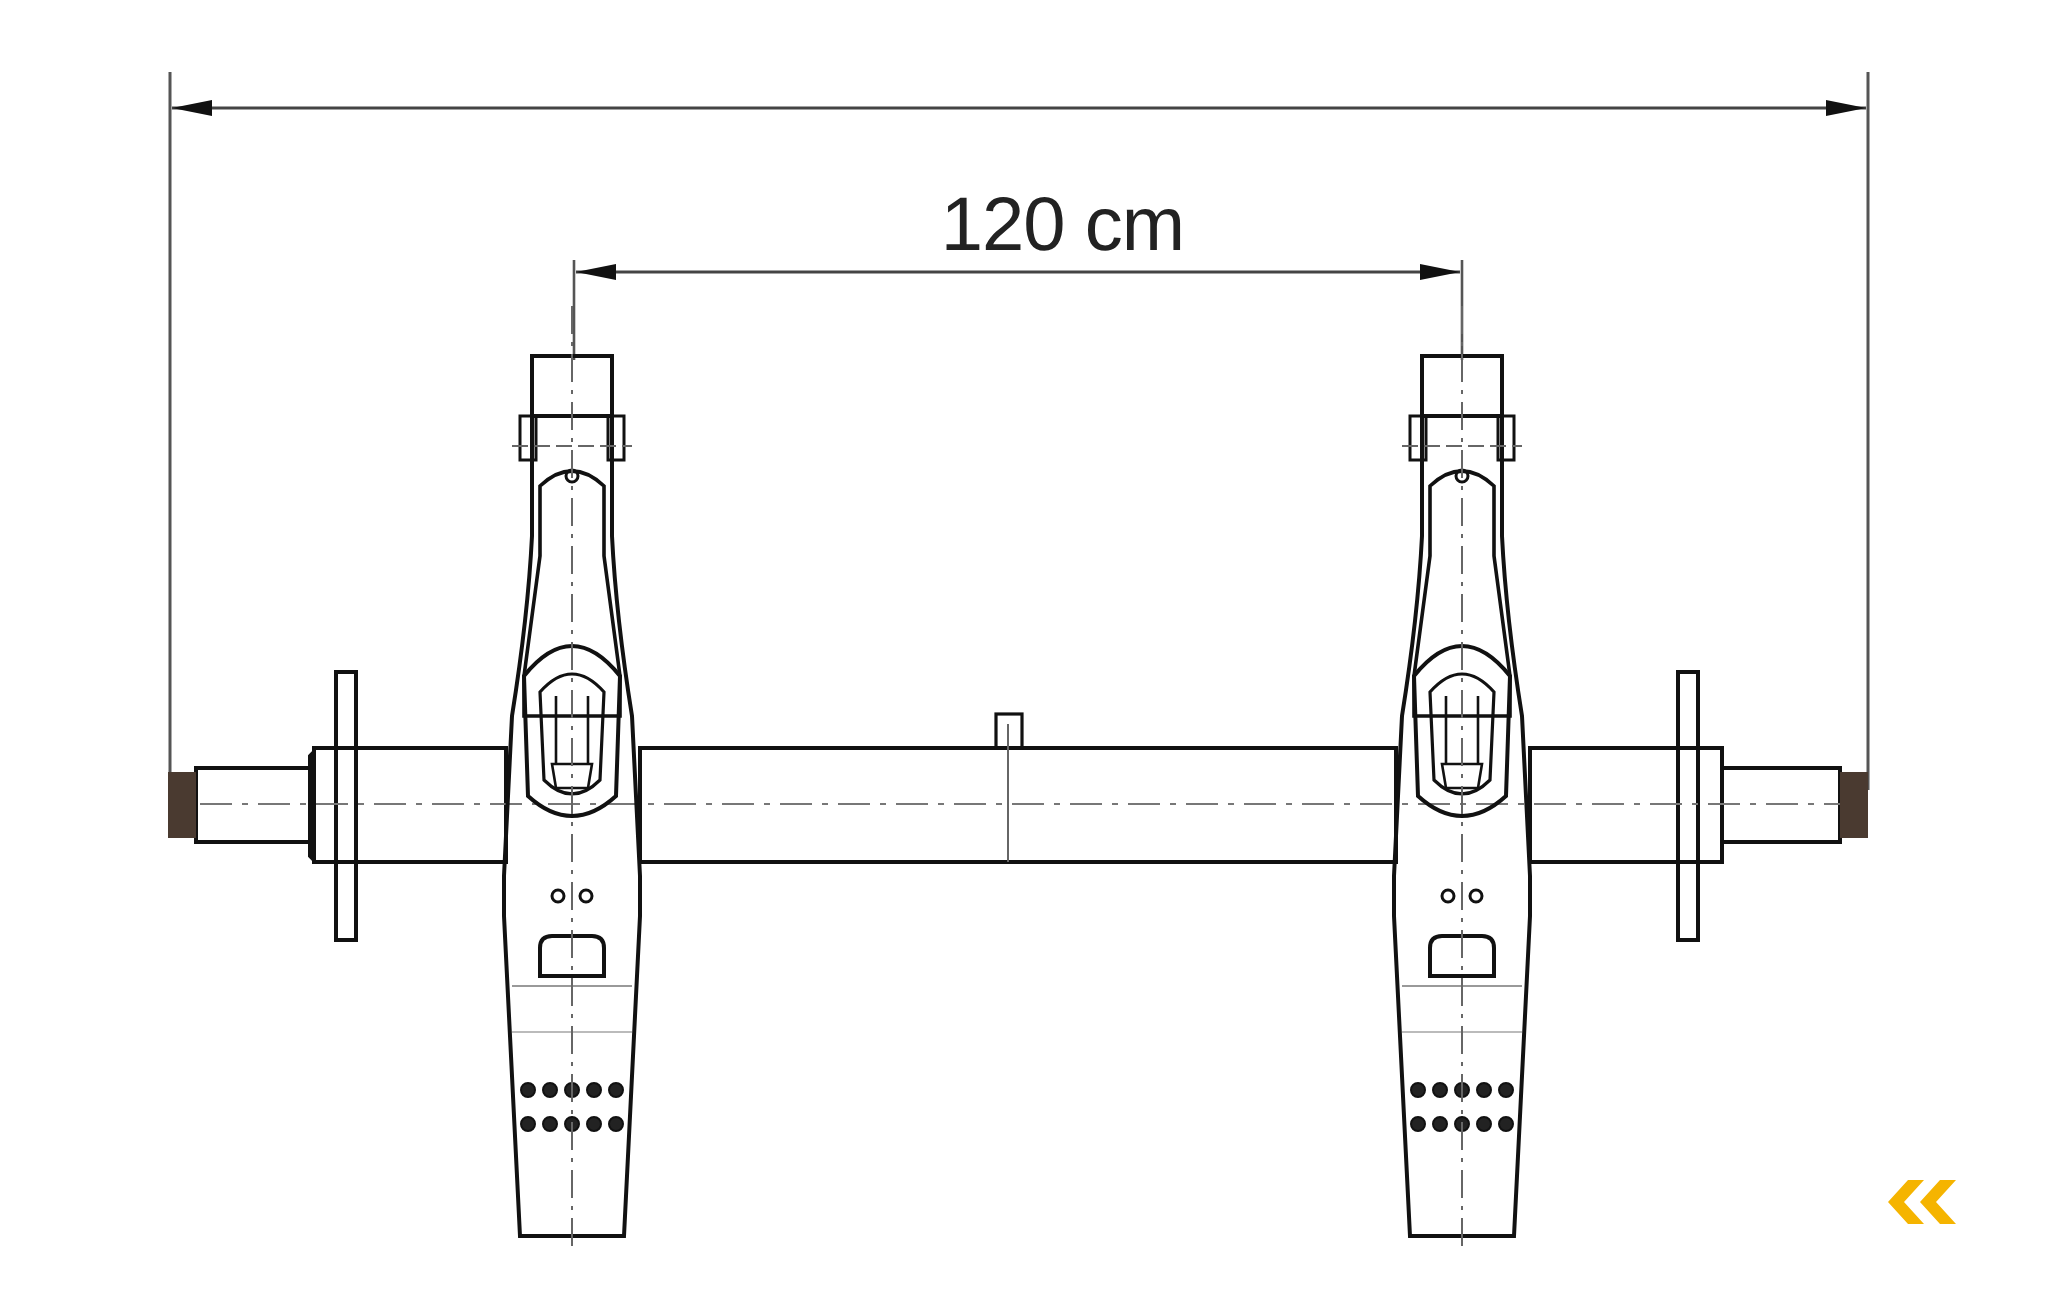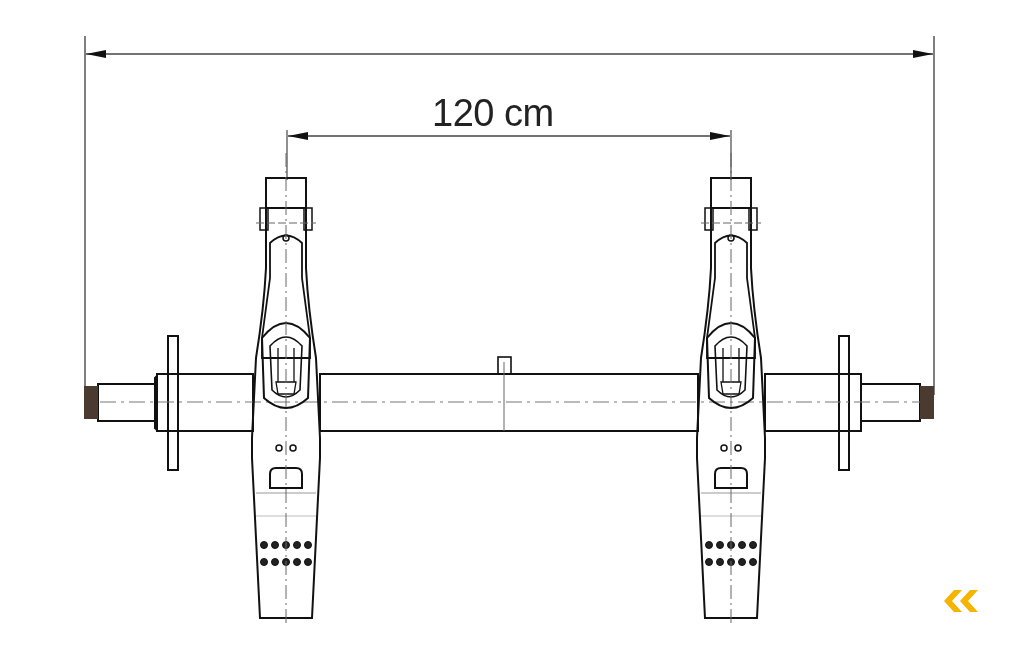--- a/index.html
+++ b/index.html
@@ -1,18 +1,18 @@
 <!DOCTYPE html>
 <html><head>
 <meta charset="utf-8">
 <style>
   html, body { margin: 0; padding: 0; background: #ffffff; }
   body { width: 1024px; height: 650px; position: relative; overflow: hidden; font-family: "Liberation Sans", sans-serif; }
   #drawing { position: absolute; left: 0; top: 0; width: 1024px; height: 650px; }
-  .dim-label { position: absolute; left: 432px; top: 92px; width: 160px; text-align: left; font-family: "Liberation Sans", sans-serif; font-size: 38px; color: #222; letter-spacing: -0.5px; }
+  .dim-label { position: absolute; left: 432px; top: 92px; width: 160px; text-align: right; font-family: "Liberation Sans", sans-serif; font-size: 38px; color: #222; letter-spacing: -0.5px; }
   .logo { position: absolute; left: 940px; top: 588px; width: 46px; height: 26px; }
 </style>
 </head>
 <body>
 
 <svg id="drawing" viewBox="0 0 1024 650" xmlns="http://www.w3.org/2000/svg">
   <defs>
     <marker id="arrL" markerWidth="20" markerHeight="10" refX="0" refY="5" orient="auto" markerUnits="userSpaceOnUse">
       <path d="M0,5 L20,1 L20,9 Z" fill="#111"></path>
     </marker>

